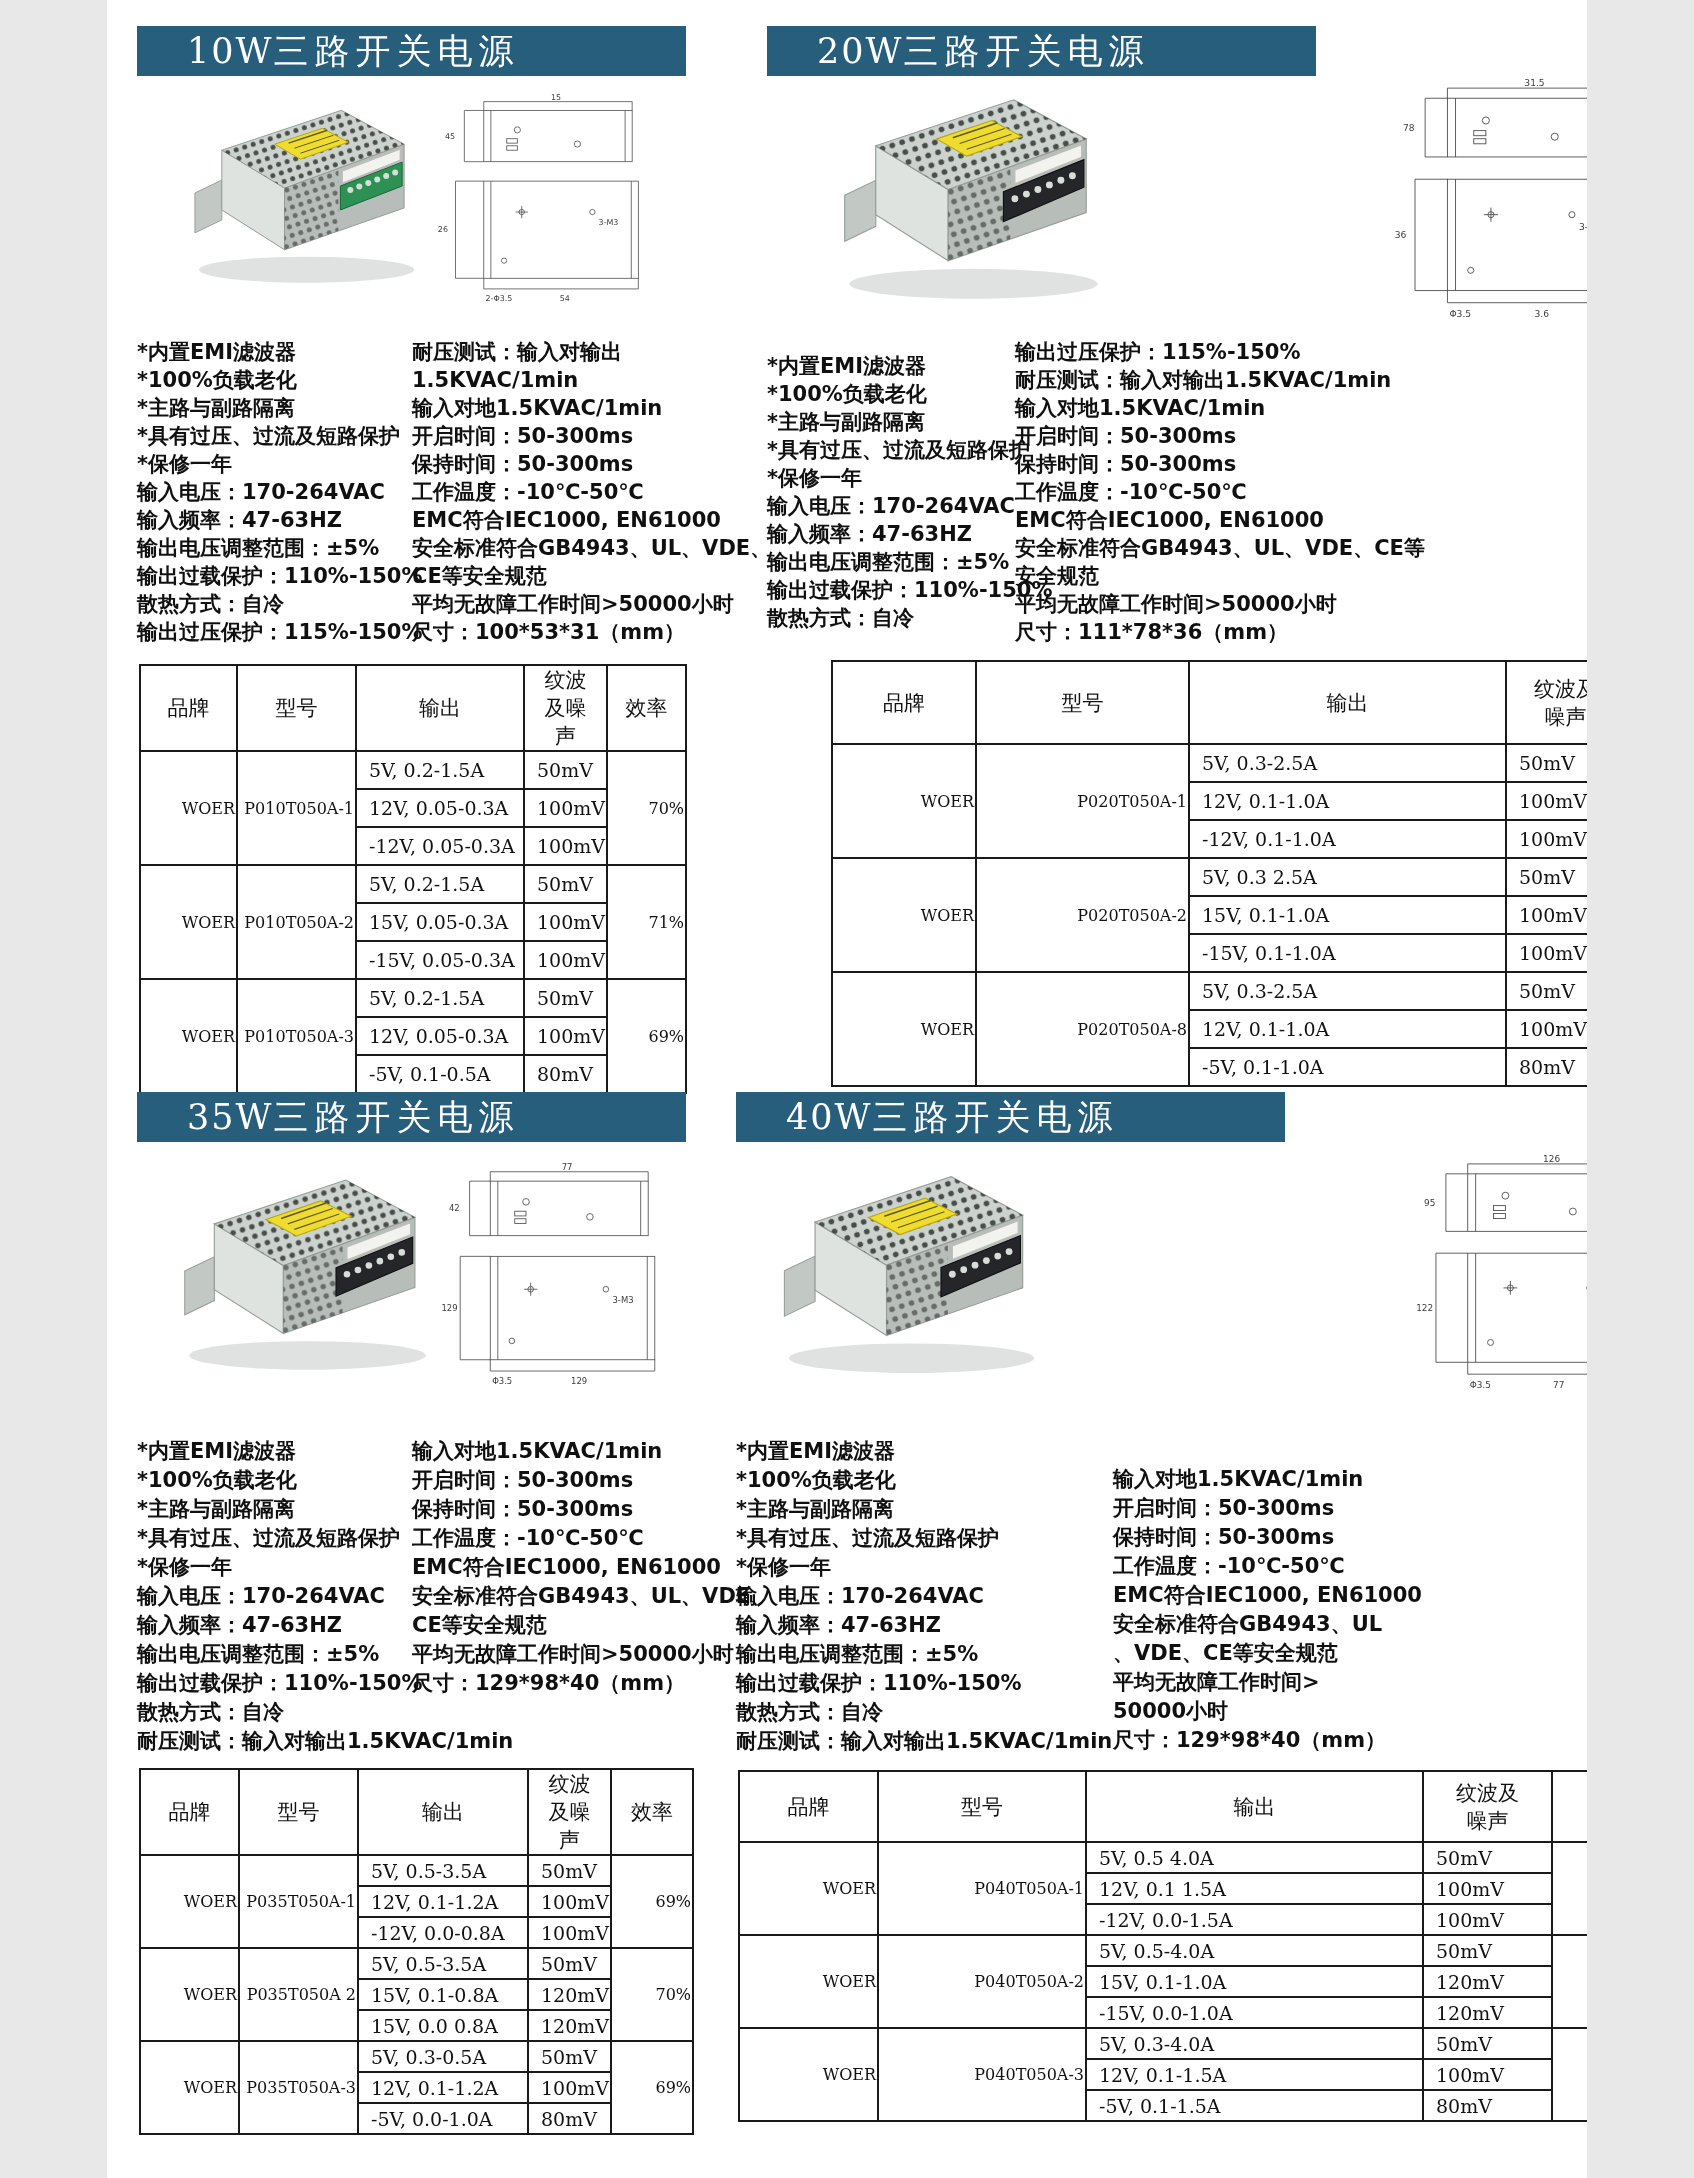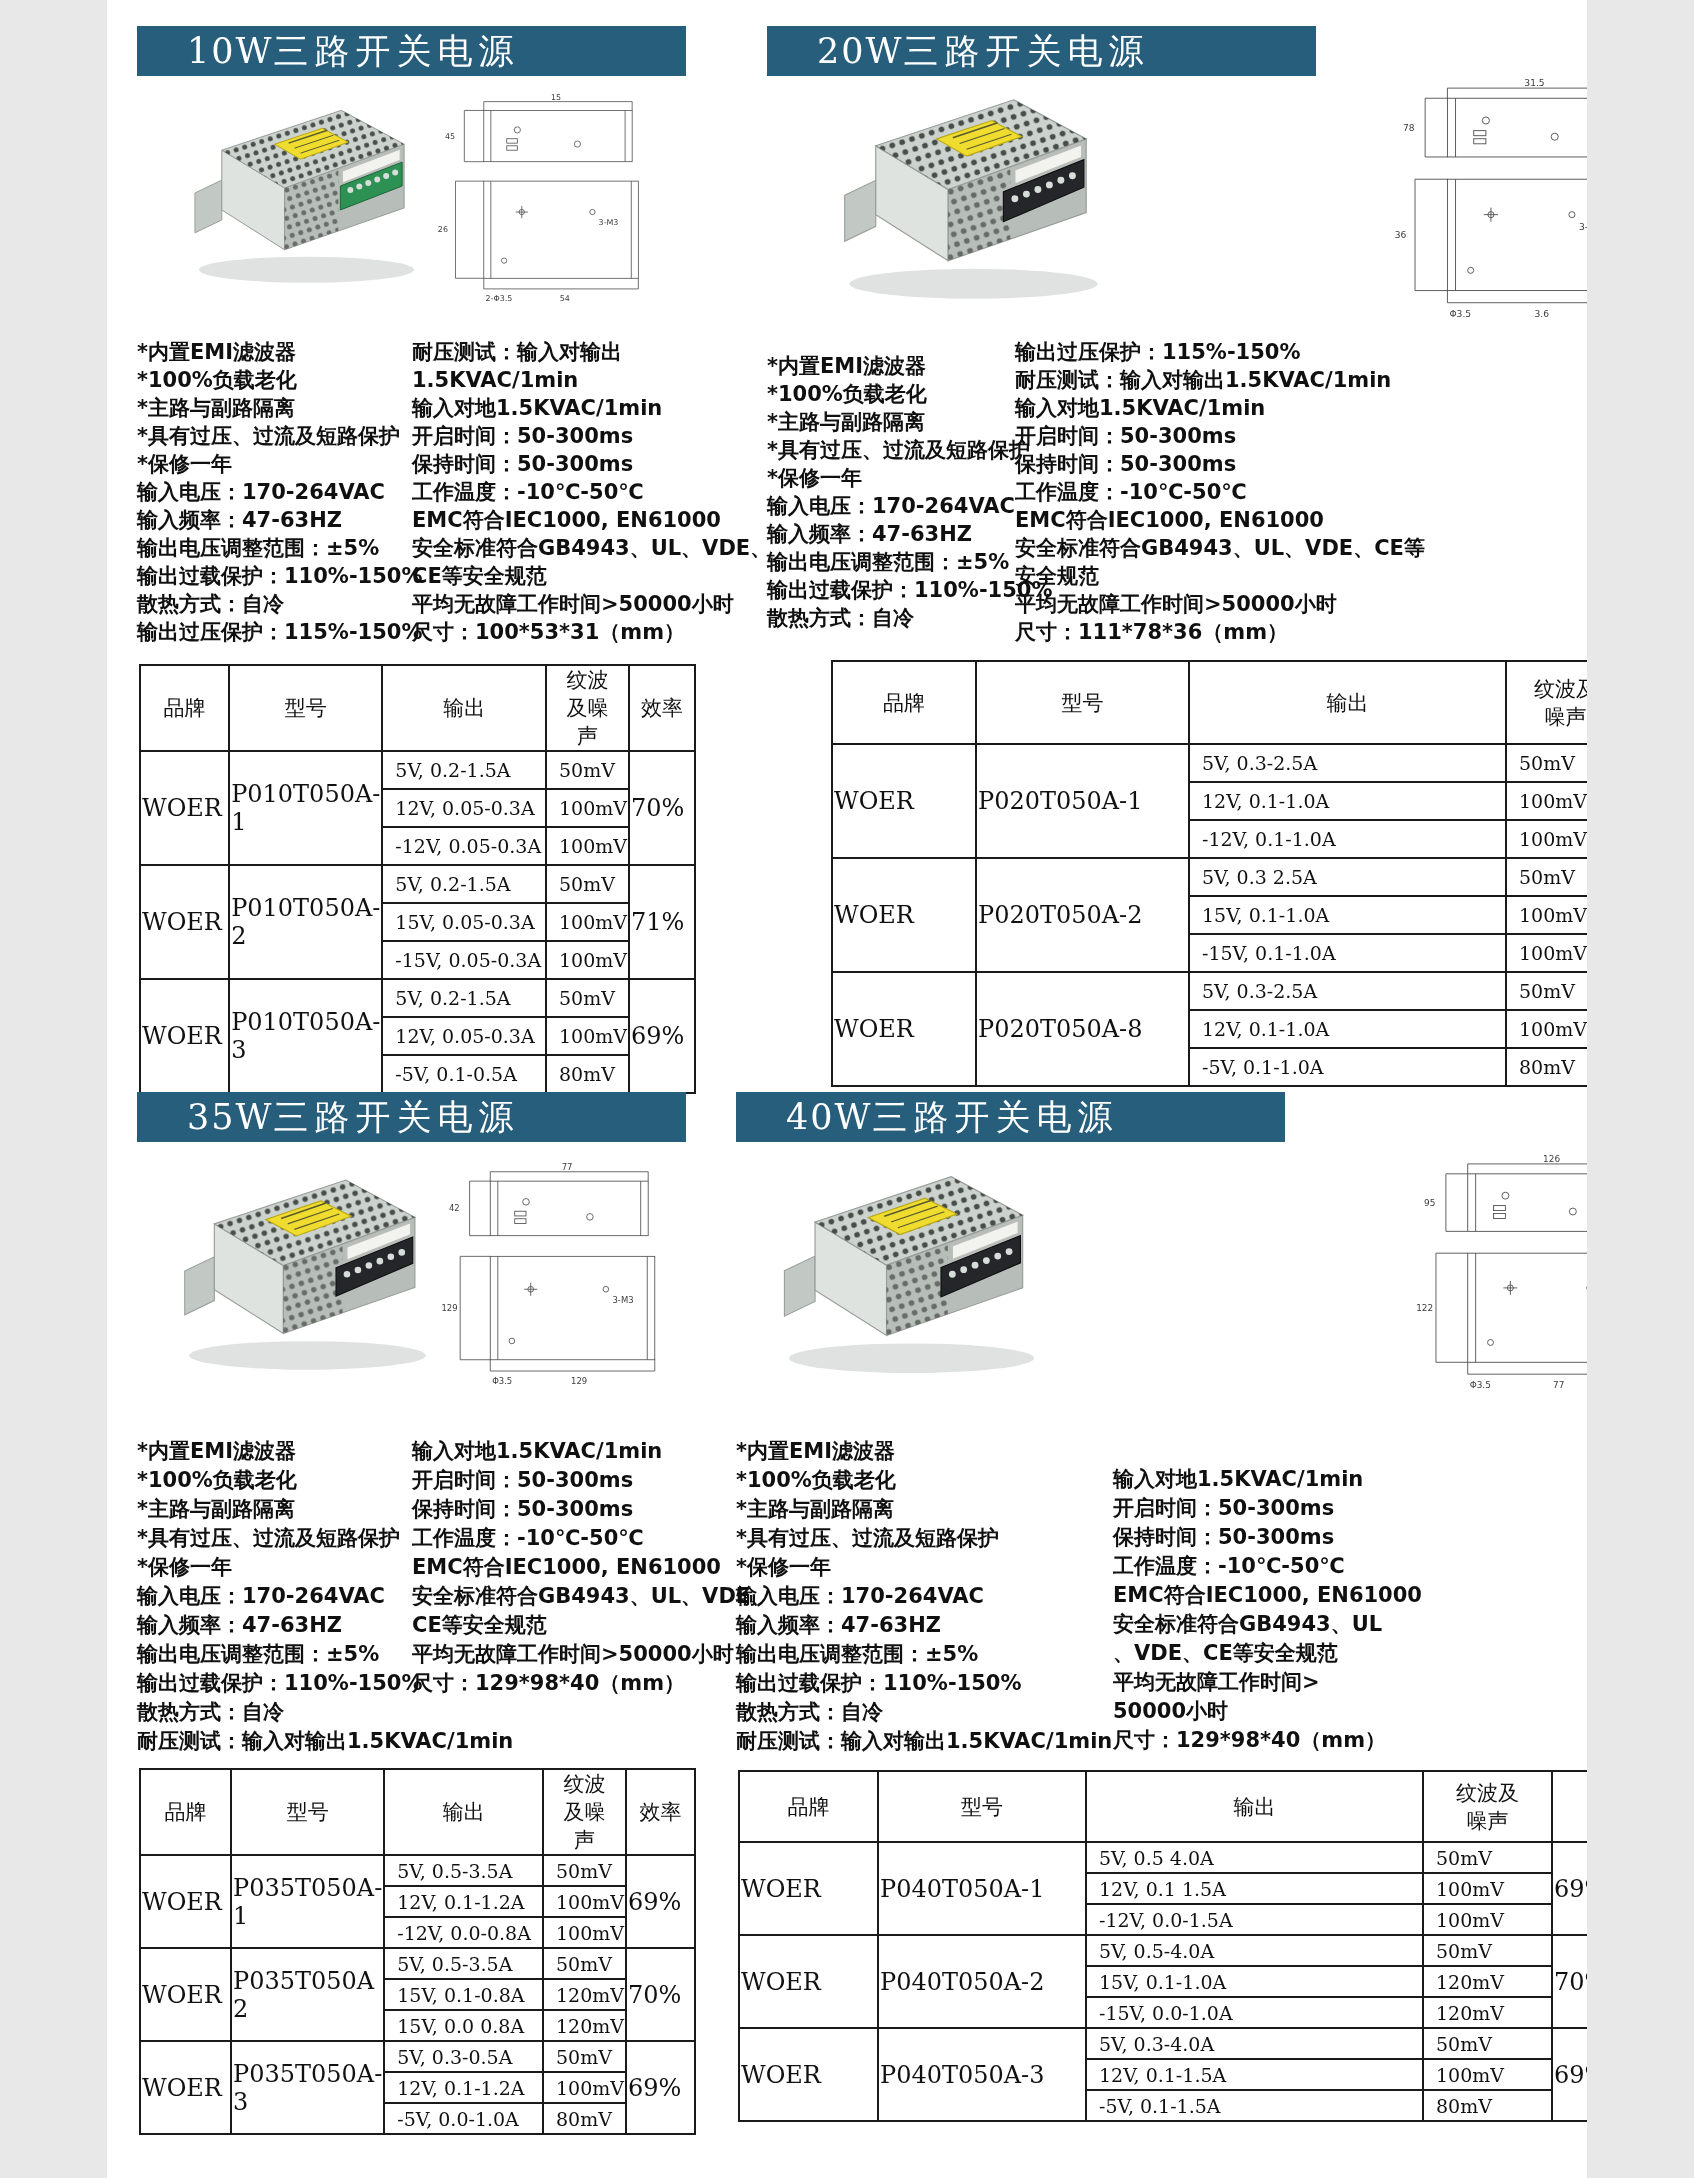--- a/index.html
+++ b/index.html
@@ -50,21 +50,21 @@
   .s0 table.spec-table { margin:18px 0 0 2px; }
   .s1 table.spec-table { margin:14px 0 0 64px; }
   .s2 table.spec-table { margin:12px 0 0 2px; }
   .s3 table.spec-table { margin:14px 0 0 2px; }
   .spec-table th, .spec-table td { border:2px solid #1a1a1a; font-weight:normal; }
   .spec-table tr.hdr th { font-size:21px; text-align:center;border-radius:8px; }
   .s0 tr.hdr, .s1 tr.hdr { height:83px; }
   .s2 tr.hdr, .s3 tr.hdr { height:71px; }
   .s0 tr.body, .s1 tr.body { height:38px; }
   .s2 tr.body, .s3 tr.body { height:31px; }
-  td.c-brand, td.c-model, td.c-eff { text-align:left; font-size:24px; }
+  td.c-brand, td.c-model, td.c-eff { text-align:right; font-size:16px; }
   td.c-out { text-align:left; padding-left:12px; font-size:19px; white-space:nowrap; }
   td.c-rip { text-align:left; padding-left:12px; font-size:19px; white-space:nowrap; }
   .s0 th.wrap { padding:0 12px; }
   .s1 th.wrap { padding:0 26px; }
   .s2 th.wrap { padding:0 11px; }
   .s3 th.wrap { padding:0 32px; }
 
   .drawing-svg .dl { stroke:#4f4f4f; fill:none; stroke-width:0.9; }
   .drawing-svg text { font-size:9px; fill:#3d3d3d; font-family:"DejaVu Sans",sans-serif; }
 </style>

